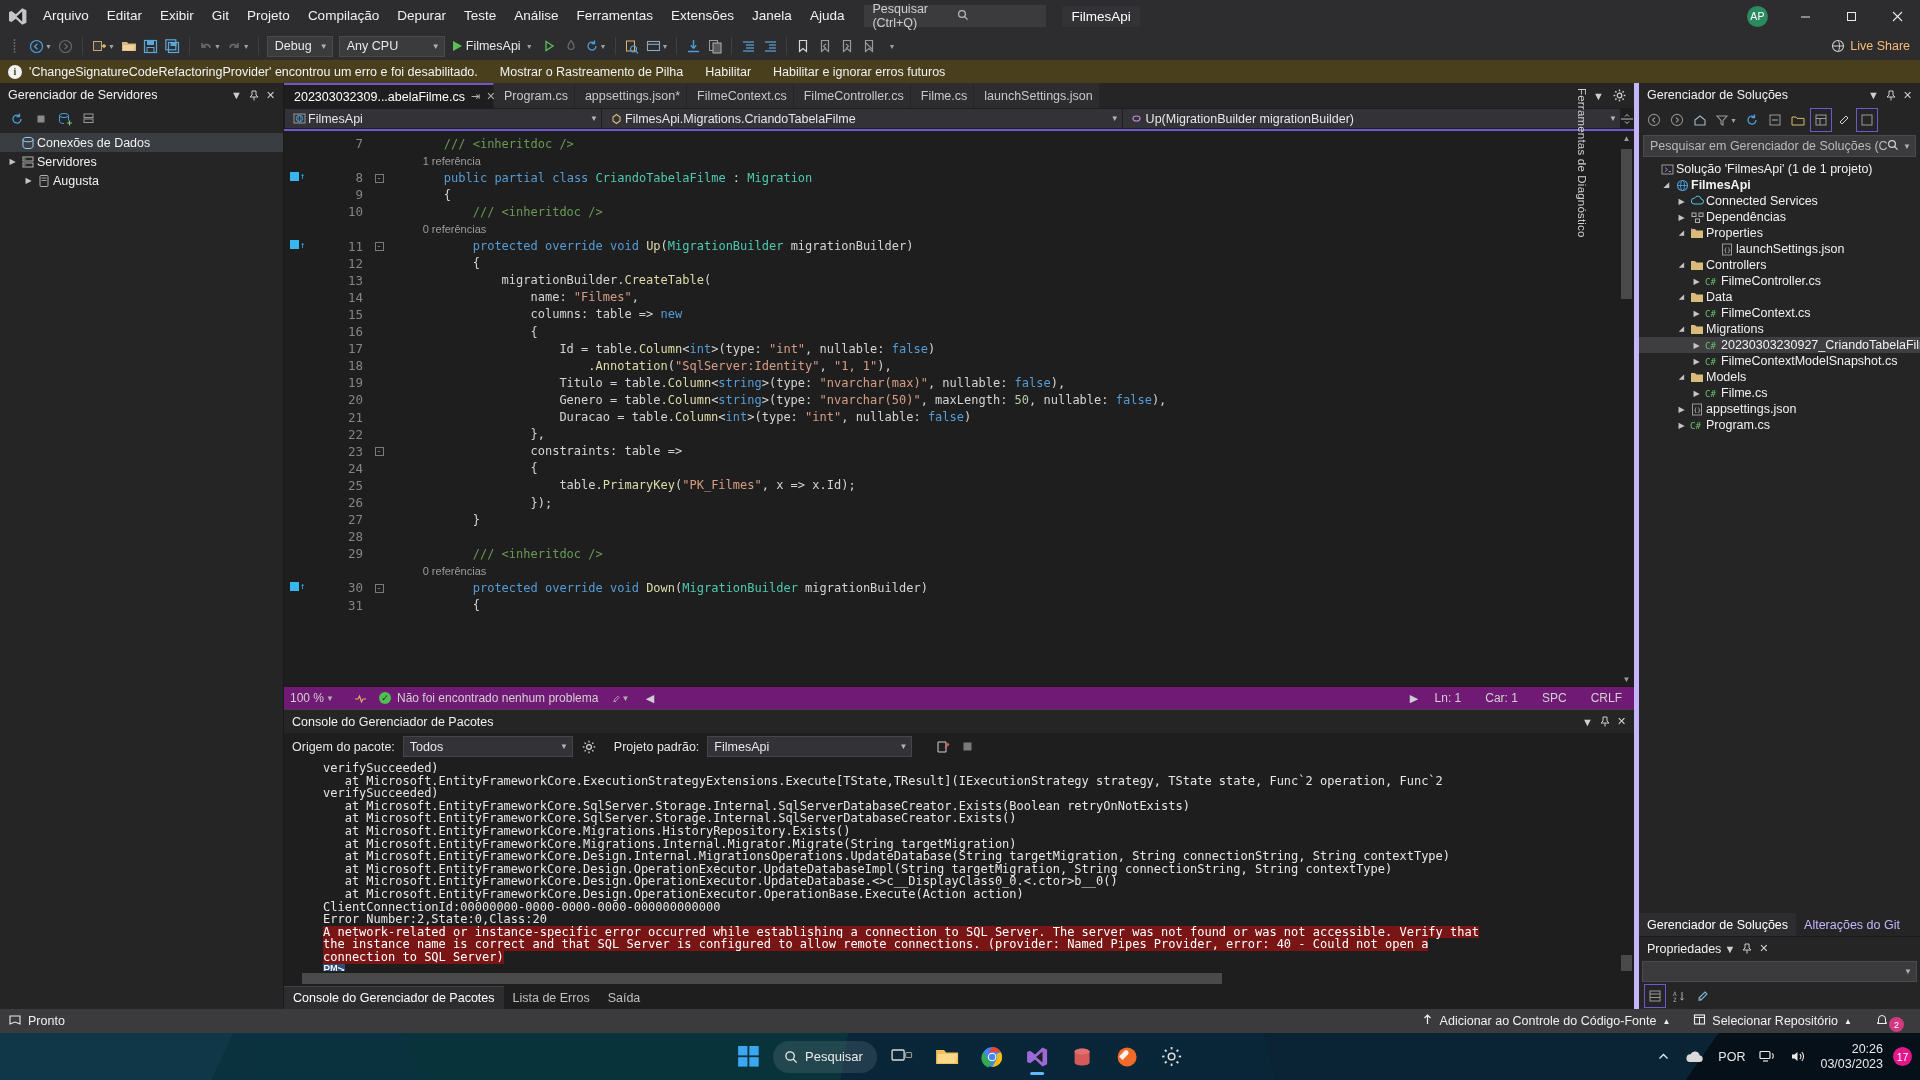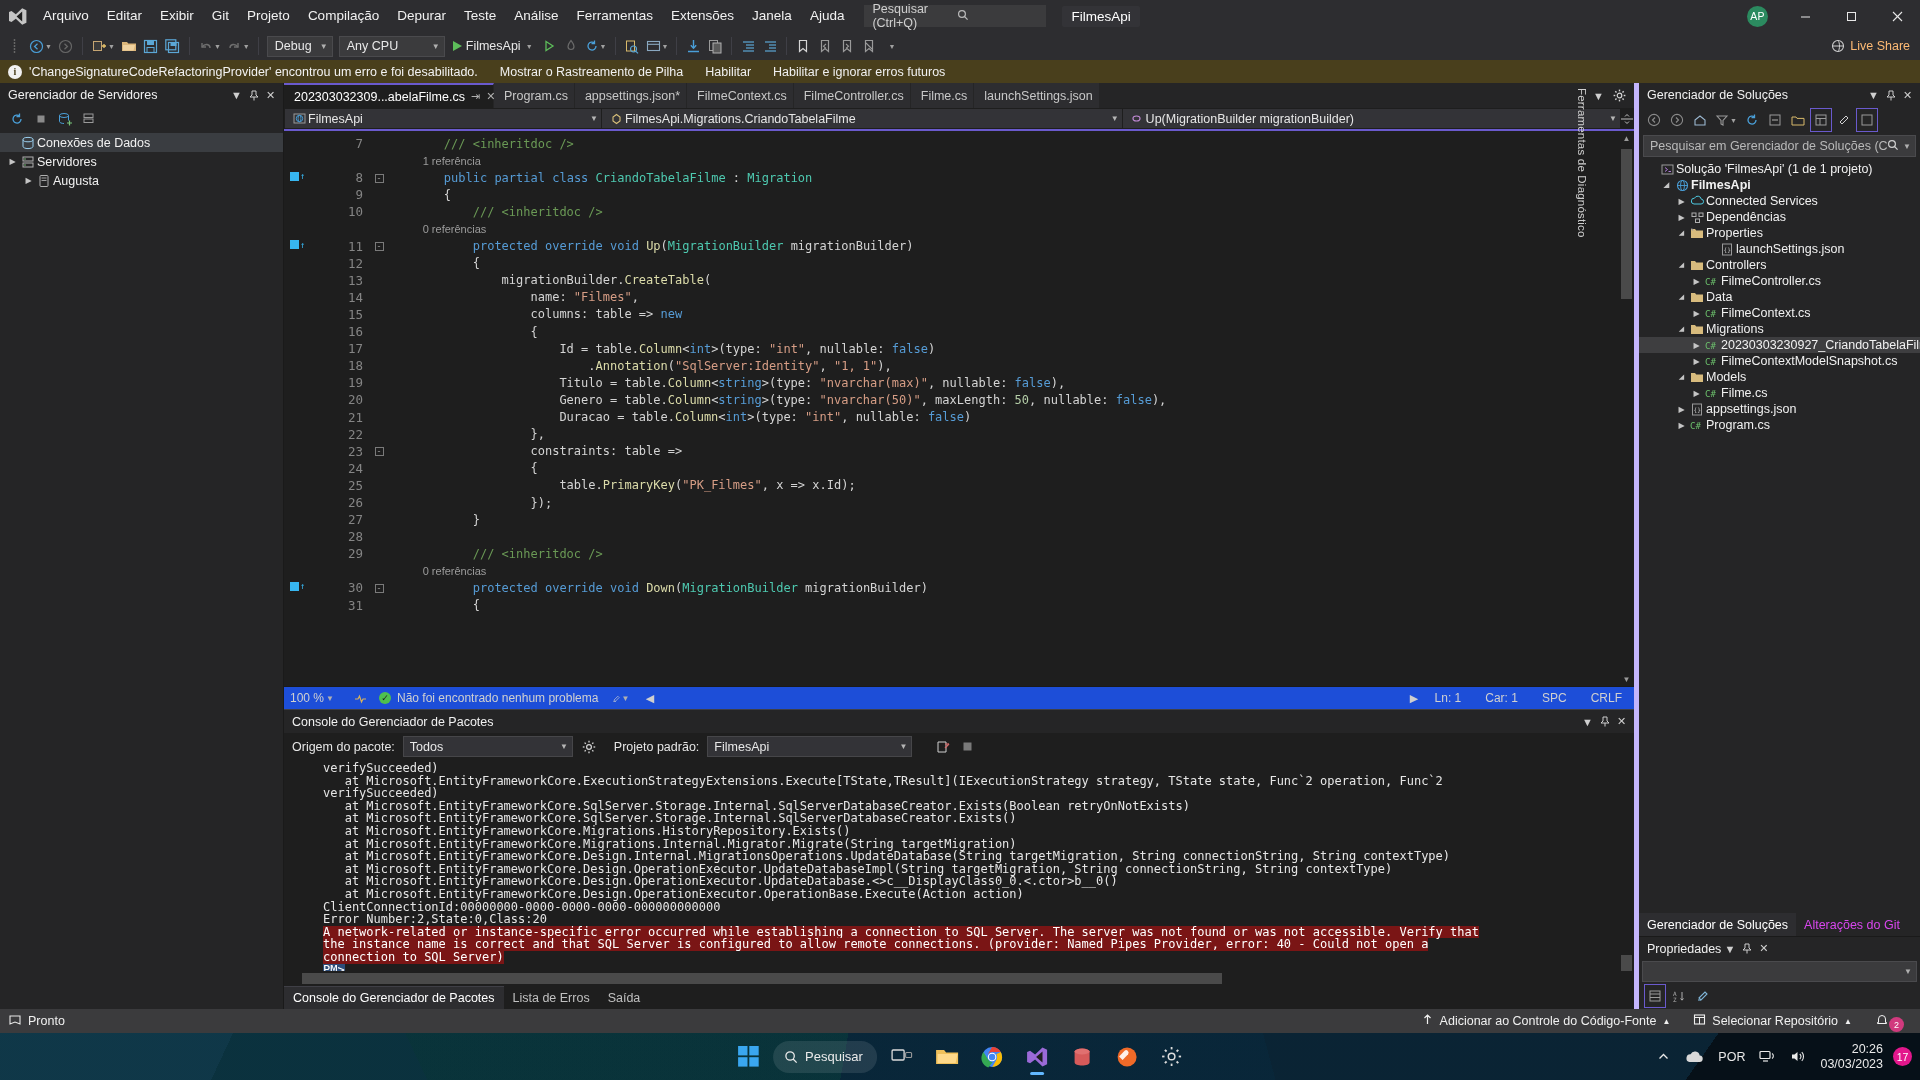--- a/index.html
+++ b/index.html
@@ -208,21 +208,21 @@
                position: relative; }
   .ed-scroll .up, .ed-scroll .dn {
     height: 14px; display: flex; align-items: center; justify-content: center;
     color: #9a9a9a; font-size: 8px;
   }
   .ed-thumb { position: absolute; left: 2px; width: 11px; background: #4a4a4a;
               top: 18px; height: 150px; }
 
   
   .ed-status {
-    height: 23px; flex: 0 0 23px; background: #1d4ed8; display: flex;
+    height: 23px; flex: 0 0 23px; background: #701a75; display: flex;
     align-items: center; font-size: 12px; color: #d0d0d0; padding-left: 6px;
     border-top: 1px solid #1a1a1a;
   }
   .zoomctl { display: flex; align-items: center; gap: 2px; width: 62px; }
   .es-msg { display: flex; align-items: center; gap: 6px; margin-left: 10px; }
   .ok-dot { width: 12px; height: 12px; border-radius: 50%; background: #4ec04e;
             color: #1e1e1e; font-size: 9px; display: flex; align-items: center;
             justify-content: center; }
   .es-right { margin-left: auto; display: flex; align-items: center; }
   .es-cell { padding: 0 12px; white-space: nowrap; }
@@ -285,21 +285,21 @@
     color: #b9b9b9; font-size: 12.5px;
   }
   .se-search .ss-text { flex: 1; white-space: nowrap; overflow: hidden; }
   .se-tree { flex: 1; overflow: hidden; font-size: 12.5px; padding-top: 2px; }
   .se-row { display: flex; align-items: center; height: 16px;
             white-space: nowrap; color: #f1f1f1; }
   .se-row.sel { background: #3e3e40; }
   .se-row.bold { font-weight: bold; }
   .se-tabs { height: 23px; display: flex; align-items: stretch;
              font-size: 12.5px; background: #252526; }
-  .se-tab { display: flex; align-items: center; padding: 0 8px; color: #d946ef; }
+  .se-tab { display: flex; align-items: center; padding: 0 8px; color: #c4b5fd; }
   .se-tab.active { background: #2d2d30; color: #fff; }
   .props-head { height: 24px; display: flex; align-items: center;
                 padding: 0 4px 0 8px; font-size: 12.5px; background: #252526;
                 border-top: 1px solid #1a1a1a; }
   .props-toolbar { height: 26px; display: flex; align-items: center; gap: 2px;
                    padding-left: 5px; background: #252526; }
   .props-combo { height: 21px; margin: 1px 3px; background: #3b3b3d;
                  border: 1px solid #4a4a4d; display:flex; align-items:center;
                  justify-content: flex-end; padding-right: 4px; }
 

